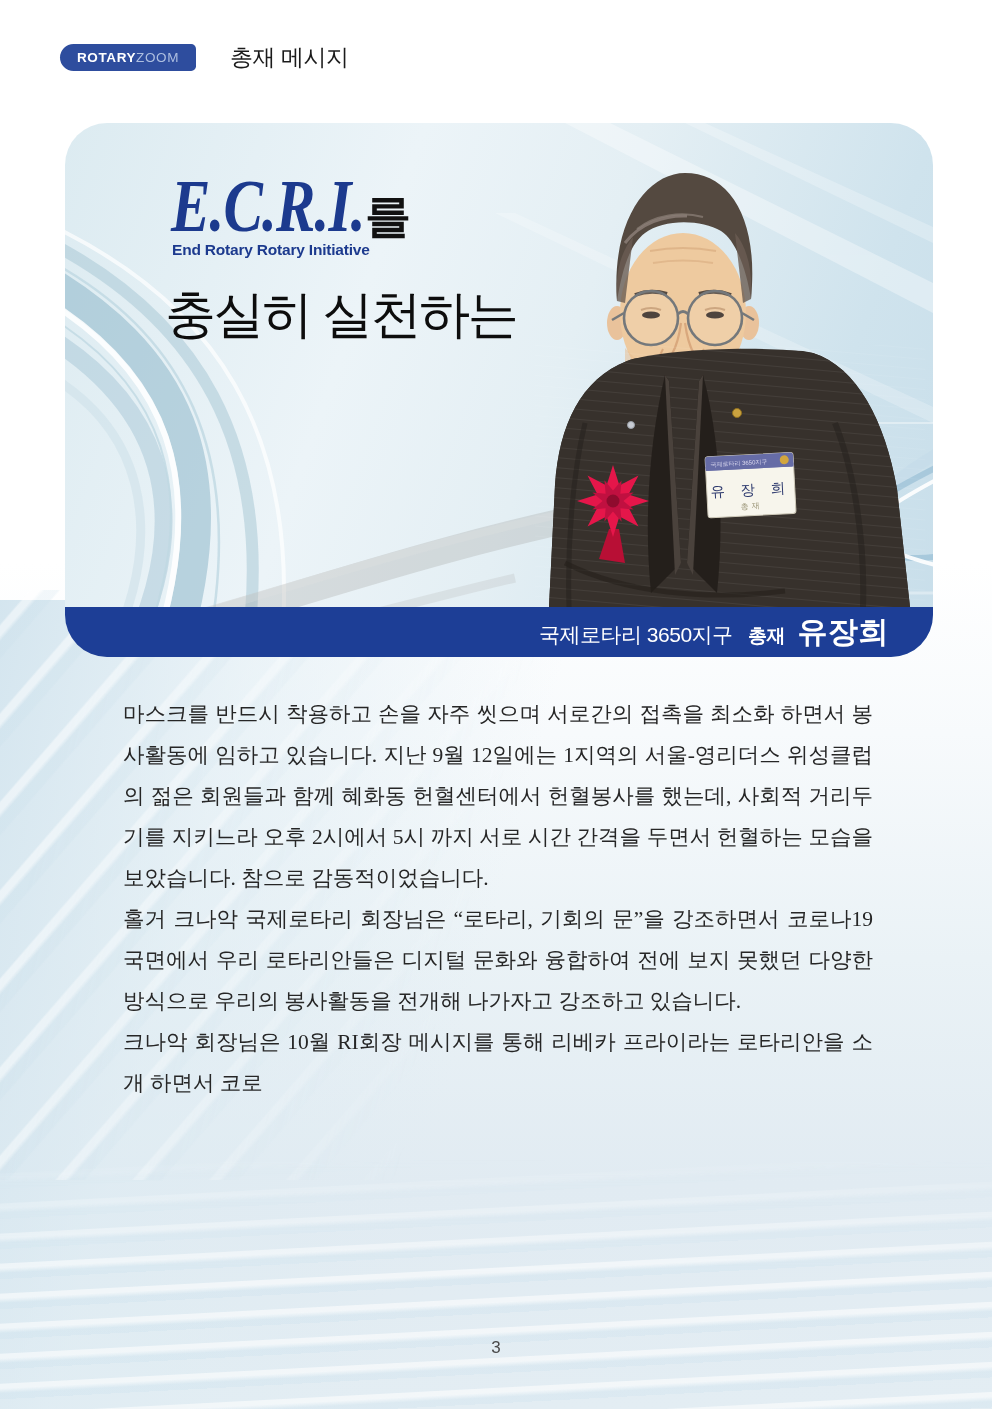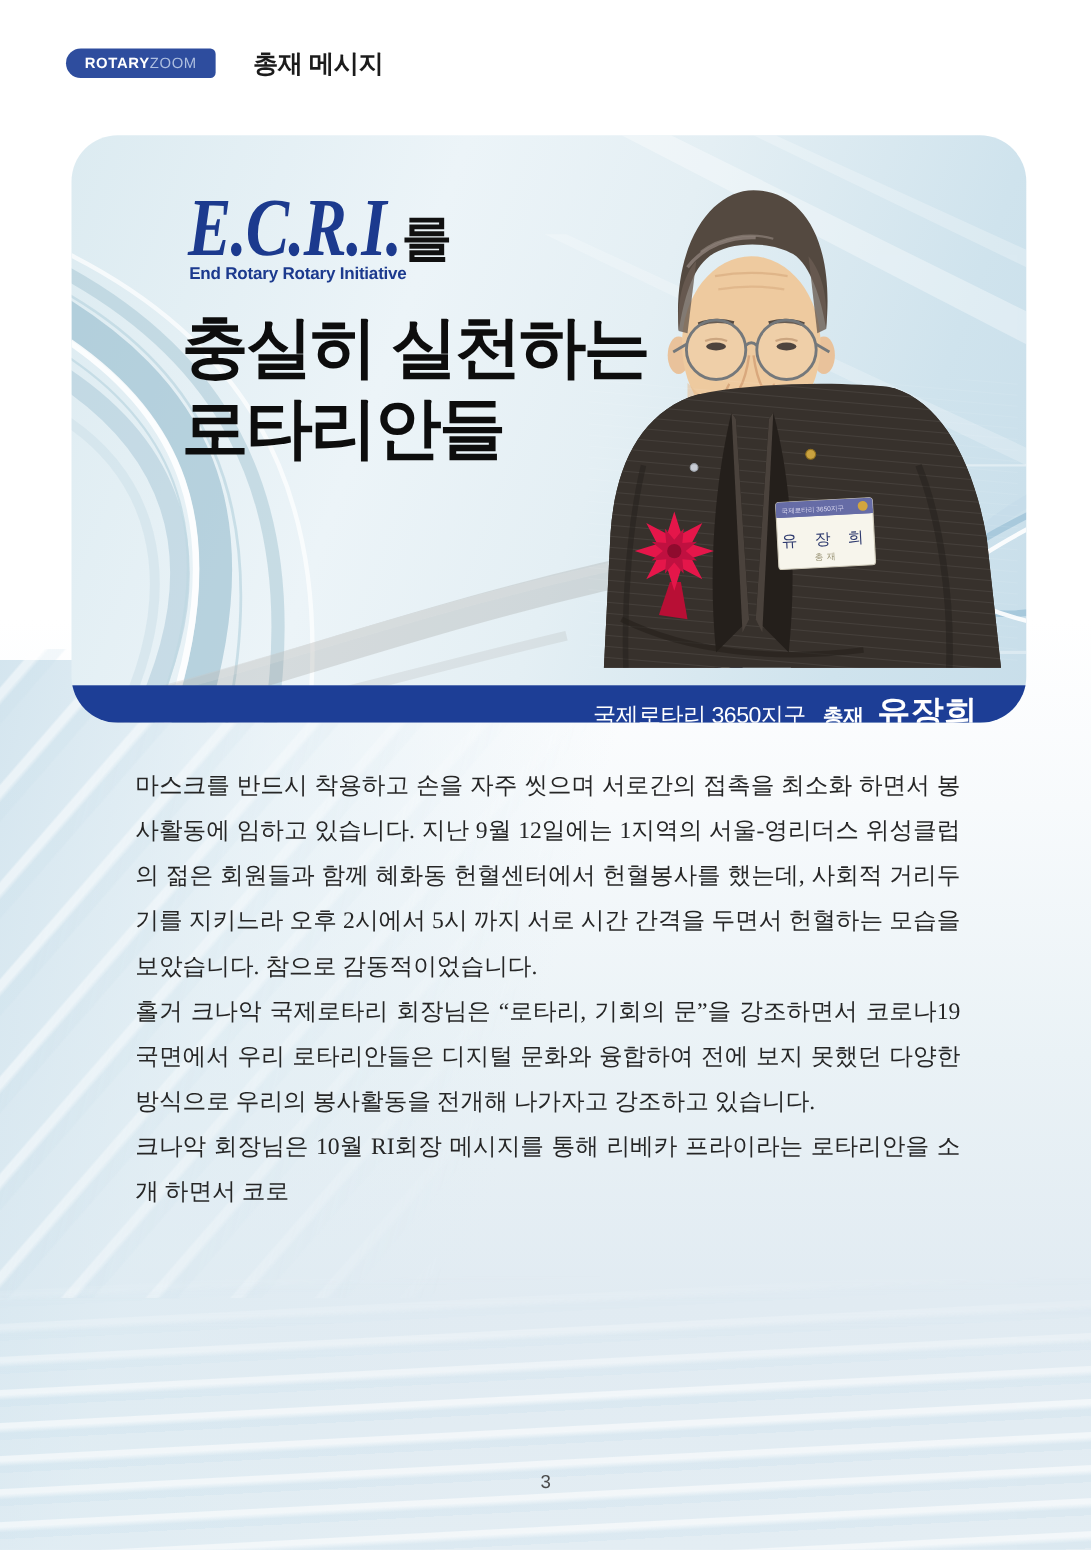--- a/index.html
+++ b/index.html
@@ -18,36 +18,36 @@
   .bg-waves-bottom{position:absolute;left:0;right:0;bottom:0;height:250px;opacity:.6;
     background:repeating-linear-gradient(177deg,rgba(255,255,255,0) 0 14px,rgba(255,255,255,.95) 15px 19px,rgba(204,226,238,.5) 24px 30px);
     -webkit-mask-image:linear-gradient(180deg,transparent 0,#000 45%);
     mask-image:linear-gradient(180deg,transparent 0,#000 45%);}
 
   
   .header{position:absolute;left:60px;top:42px;display:flex;align-items:center;gap:34px;}
   .badge{height:27px;padding:0 17px;display:flex;align-items:center;border-radius:14px 5px 5px 14px;
     font-size:13.5px;font-weight:bold;letter-spacing:.6px;color:#ffffff;}
   .badge .lite{color:#aebfe0;font-weight:normal;}
-  .header-title{font-size:23px;font-weight:700;color:#1b1b1b;letter-spacing:-.5px;}
+  .header-title{font-size:23px;font-weight:400;color:#1b1b1b;letter-spacing:-.5px;}
 
   
   .banner{position:absolute;left:65px;top:123px;width:868px;height:534px;border-radius:42px;overflow:hidden;
     background:linear-gradient(110deg,#dcebf1 0%,#ecf4f8 34%,#e4eff4 55%,#cfe3ed 82%,#c8deea 100%);}
   .banner-art{position:absolute;inset:0;}
 
   .ecri{position:absolute;left:106px;top:46px;font-family:"Liberation Serif","DejaVu Serif",serif;
     font-style:italic;font-weight:bold;font-size:72px;line-height:1;color:#1c3a8e;
     transform:scale(.82,1.04);transform-origin:left top;letter-spacing:-1px;}
   .ecri-sub{position:absolute;left:107px;top:118px;font-size:15.5px;font-weight:800;color:#1c3a8e;letter-spacing:-.2px;}
   .eul{position:absolute;left:300px;top:70px;font-size:46px;font-weight:900;color:#111111;line-height:1;letter-spacing:-1px;}
-  .headline{position:absolute;left:100px;top:155px;font-size:61px;font-weight:700;color:#0d0d0d;
+  .headline{position:absolute;left:100px;top:155px;font-size:51px;font-weight:400;color:#0d0d0d;
     line-height:74px;letter-spacing:-2.5px;}
 
-  .caption-bar{position:absolute;left:0;right:0;bottom:0;height:34px;background:#1d3e96;
+  .caption-bar{position:absolute;left:0;right:0;bottom:0;height:50px;background:#1d3e96;
     text-align:right;padding-right:44px;line-height:50px;white-space:nowrap;}
   .caption-bar span{color:#ffffff;vertical-align:baseline;}
   .cap-district{font-size:21px;font-weight:500;letter-spacing:-.5px;}
   .cap-role{font-size:19px;font-weight:800;margin-left:11px;letter-spacing:-.5px;}
   .cap-name{font-size:30px;font-weight:800;margin-left:8px;letter-spacing:.5px;}
 
   
   .article{position:absolute;left:123px;top:694px;width:750px;color:#262626;
     font-family:"Liberation Serif","DejaVu Serif",serif;font-size:21.5px;line-height:41px;}
   .article p{margin:0;text-align:justify;word-break:break-all;}
@@ -220,21 +220,20 @@
           </g>
         </g>
       </g>
     </svg>
 
     <div class="ecri">E.C.R.I.</div>
     <div class="ecri-sub">End Rotary Rotary Initiative</div>
     <div class="eul">를</div>
     <div class="headline">
       <div>충실히 실천하는</div>
-      <div>로타리안들</div>
     </div>
 
     <div class="caption-bar" style="background:#1d3e96">
       <span class="cap-district">국제로타리 3650지구</span>
       <span class="cap-role">총재</span>
       <span class="cap-name">유장희</span>
     </div>
   </div>
 
   <div class="article">

